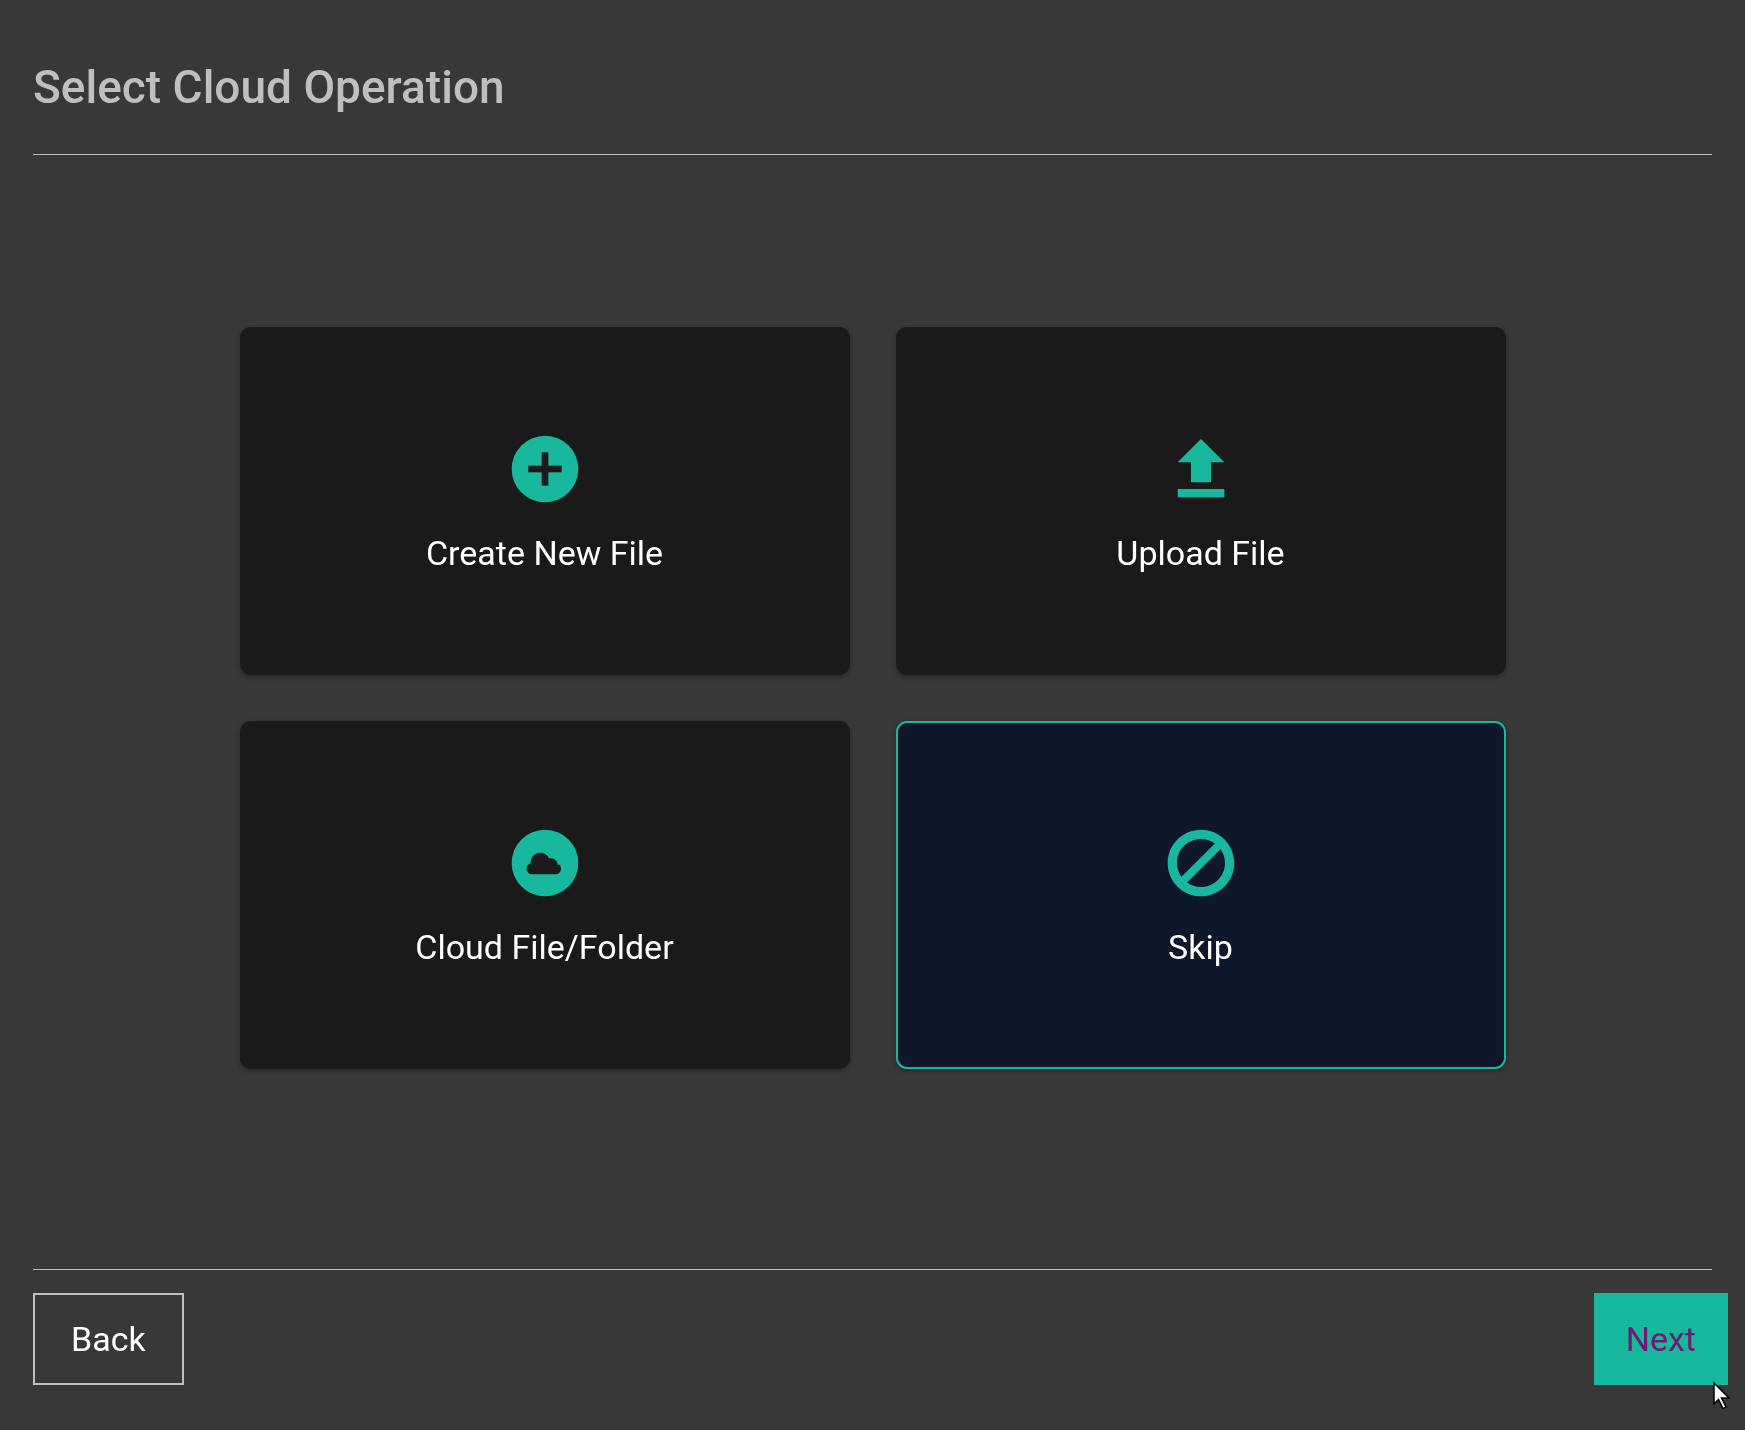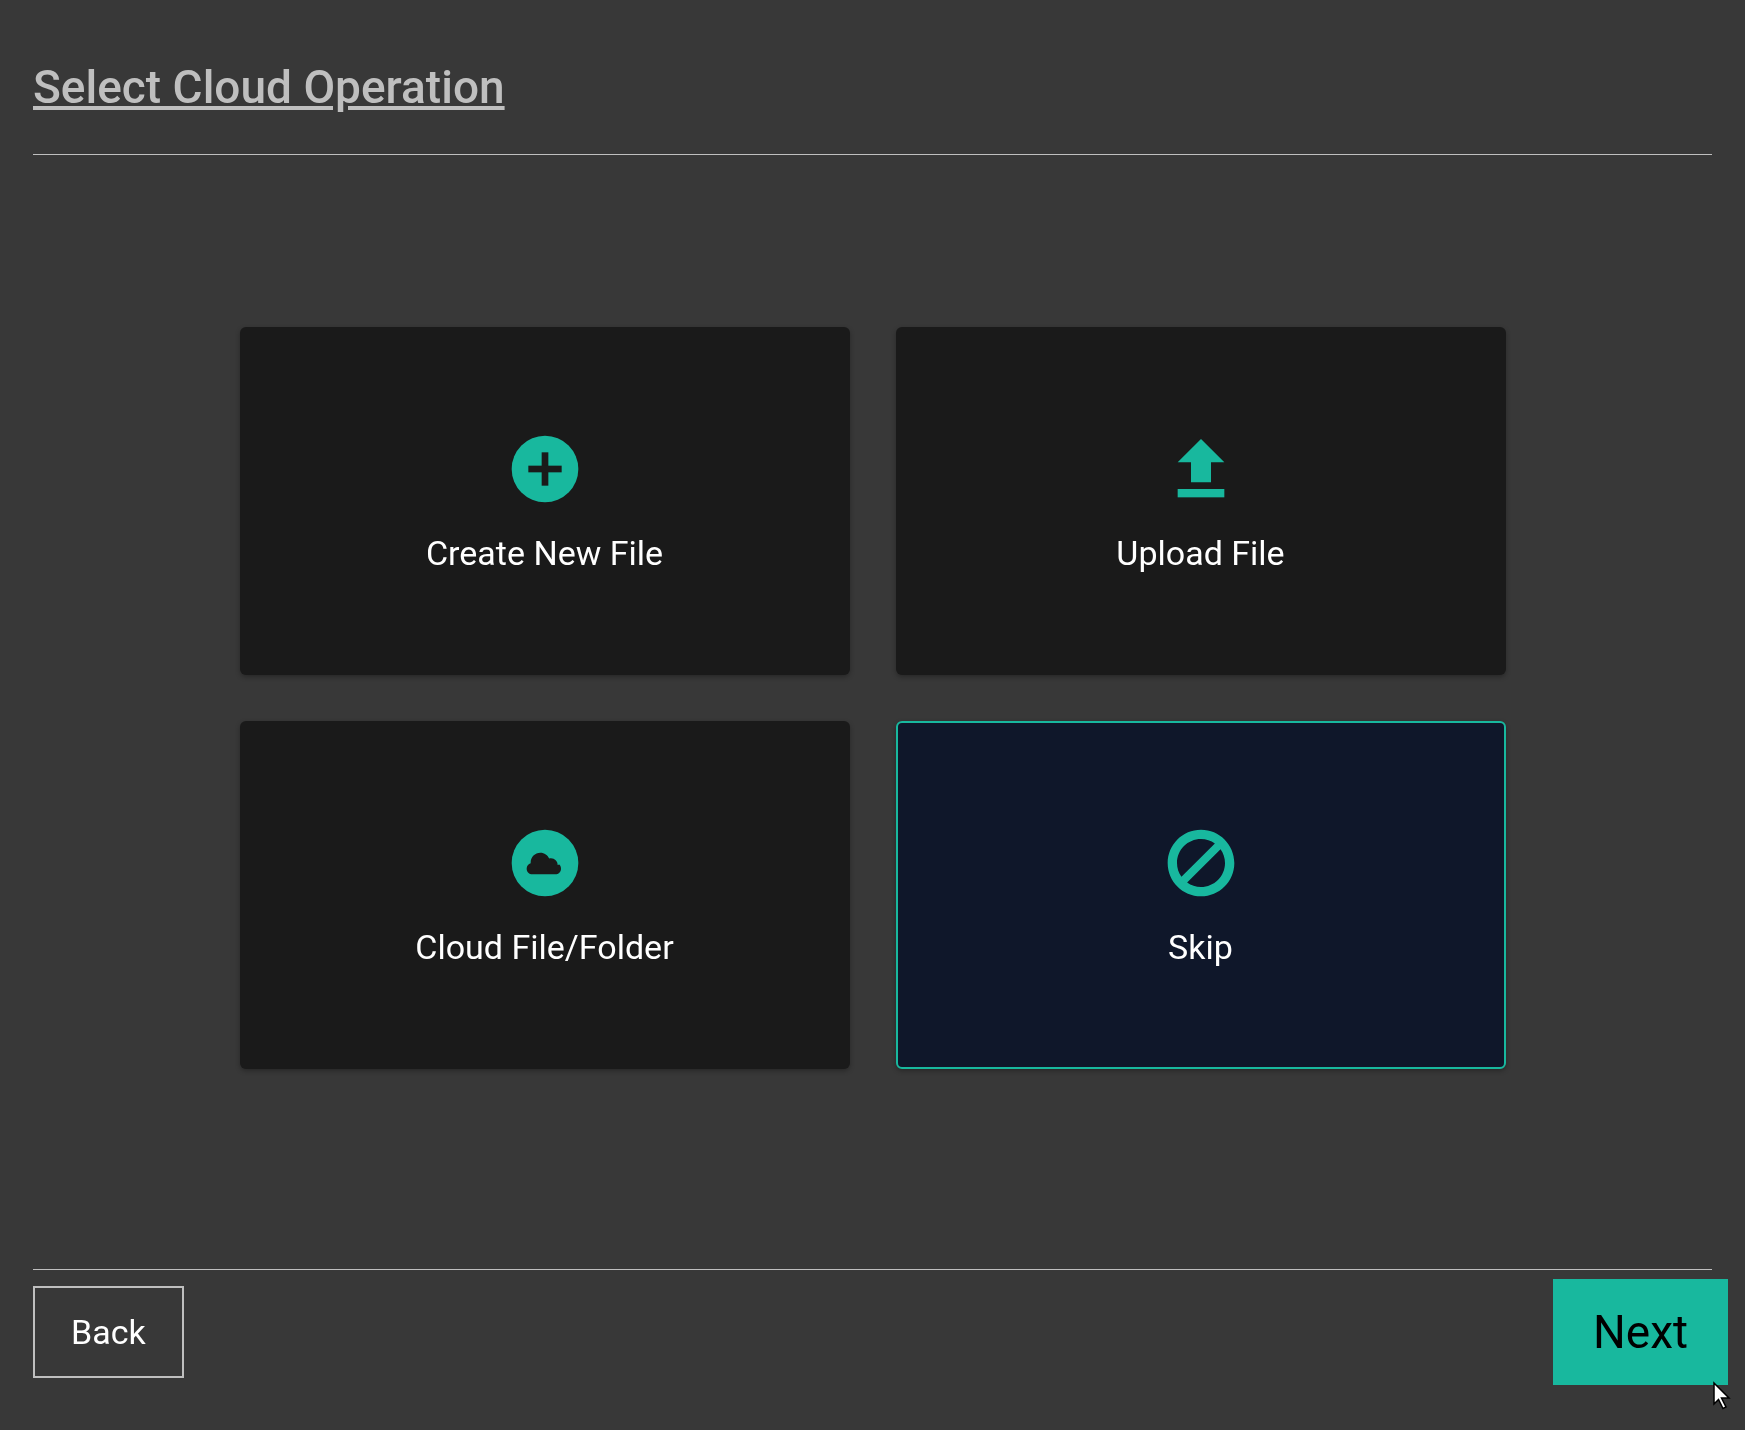--- a/index.html
+++ b/index.html
@@ -15,42 +15,41 @@
       height: 1430px;
       overflow: hidden;
       position: relative;
     }
 
     .page-title {
       color: #bfbfbf;
       font-size: 46px;
       font-weight: 500;
       padding: 60px 33px 40px 33px;
-      text-decoration: underline;
     }
 
     .top-divider {
       border: none;
       border-top: 1px solid #bfbfbf;
       margin: 0 33px;
     }
 
     .card-grid {
       display: grid;
       grid-template-columns: repeat(2, 610px);
       grid-template-rows: repeat(2, 348px);
       gap: 46px;
       justify-content: center;
       padding-top: 172px;
     }
 
     .option-card {
       background-color: #1a1a1a;
       border: 1px solid transparent;
-      border-radius: 6px;
+      border-radius: 11px;
       display: flex;
       flex-direction: column;
       align-items: center;
       justify-content: center;
       cursor: pointer;
       box-shadow: 0 2px 5px rgba(0,0,0,0.3);
     }
 
     .option-card.selected {
       border: 2px solid #18b89e;
@@ -99,24 +98,24 @@
       font-size: 34px;
       font-weight: 400;
       padding: 24px 36px;
       cursor: pointer;
       font-family: inherit;
     }
 
     .next-button {
       background-color: #18b89e;
       border: none;
-      color: #000000;
-      font-size: 46px;
+      color: #701a75;
+      font-size: 34px;
       font-weight: 400;
-      padding: 26px 40px;
+      padding: 26px 32px;
       cursor: pointer;
       font-family: inherit;
     }
 
     .cursor-pointer {
       position: absolute;
       bottom: 10px;
       right: 10px;
       pointer-events: none;
     }

